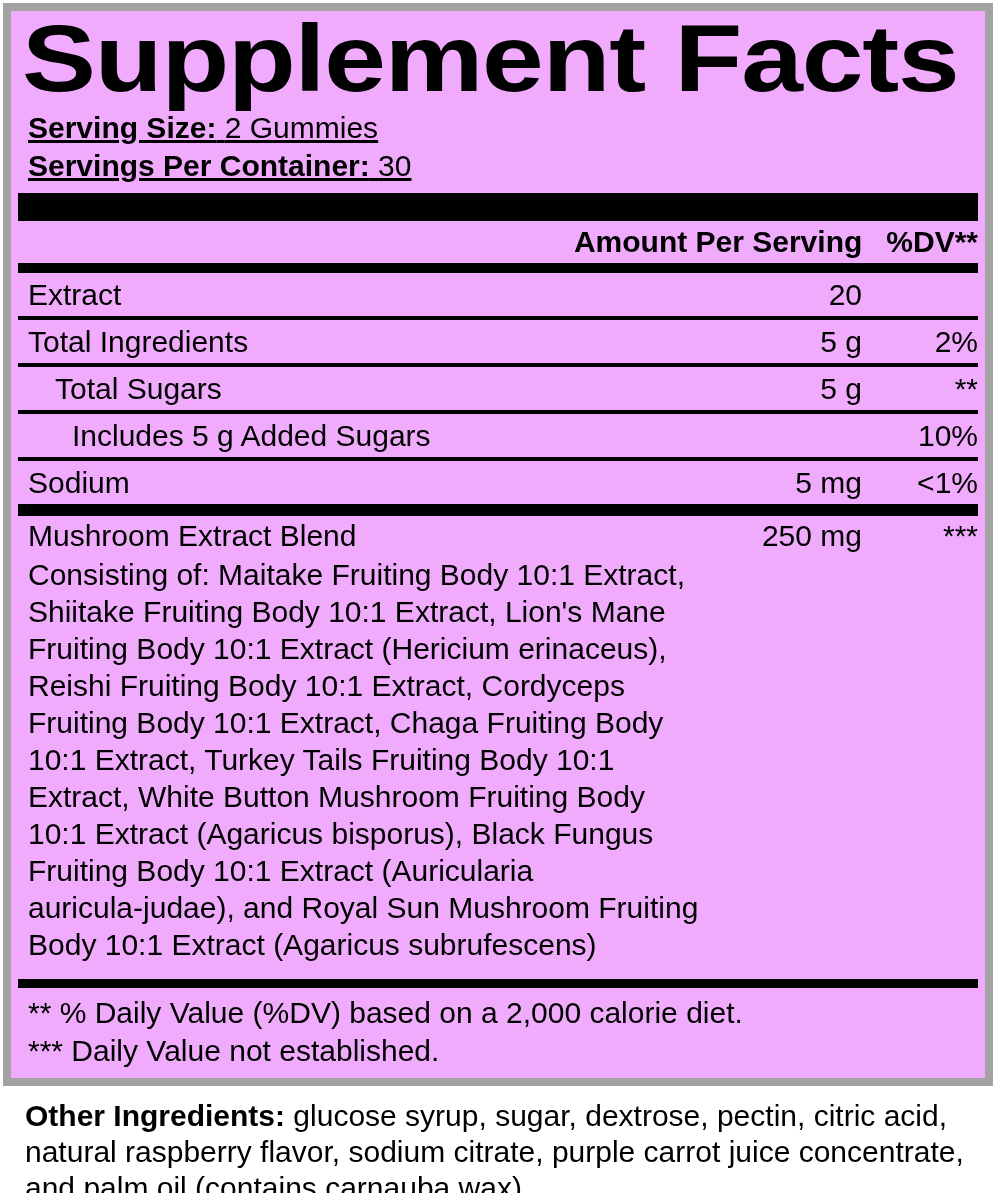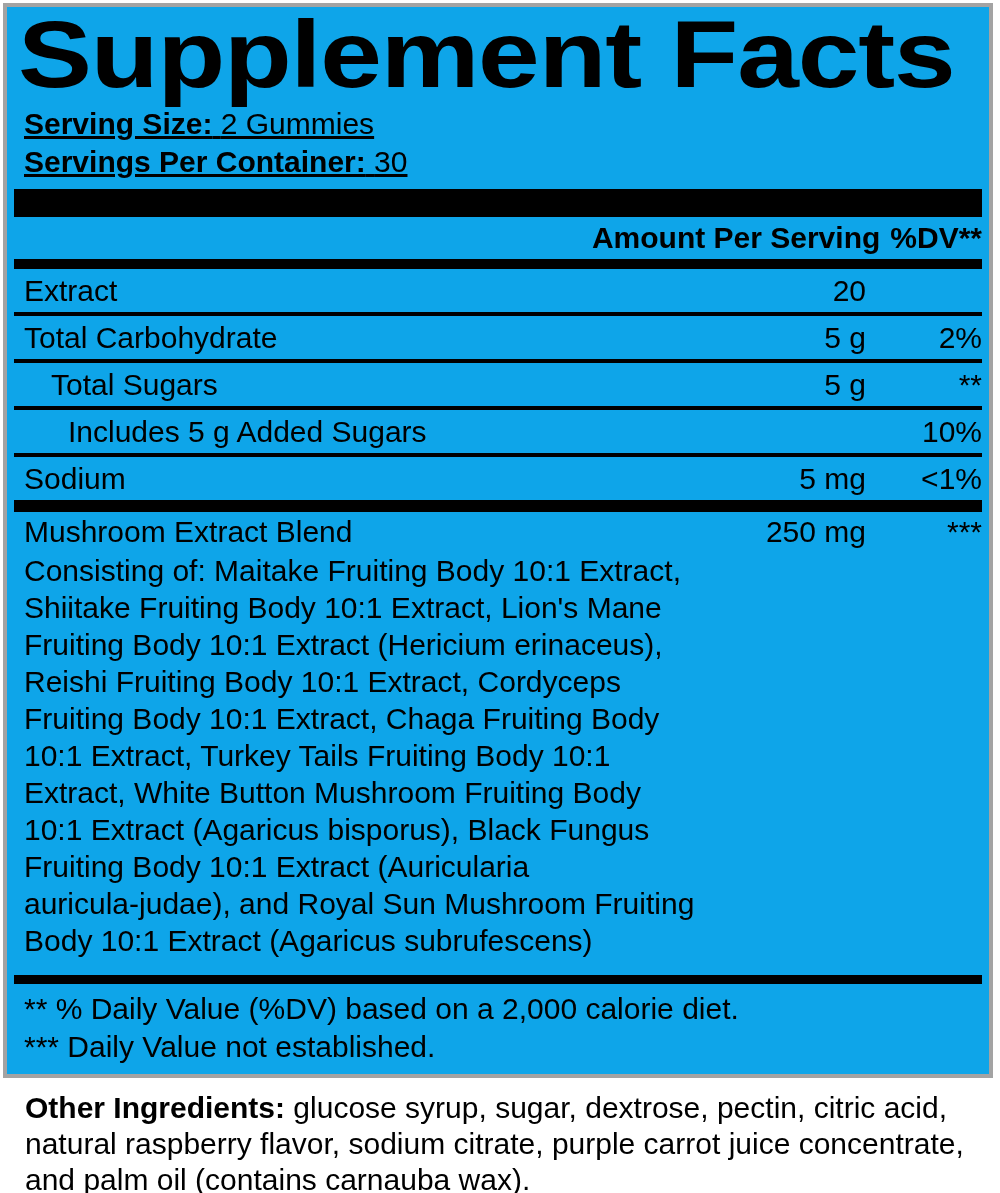--- a/index.html
+++ b/index.html
@@ -5,39 +5,39 @@
   html,body{margin:0;padding:0;}
   body{
     width:1000px;height:1193px;background:#ffffff;color:#000000;
     font-family:"Liberation Sans",sans-serif;overflow:hidden;
     -webkit-font-smoothing:antialiased;
   }
   .facts-box{
     box-sizing:border-box;
     margin:3px 0 0 3px;
     width:990px;
-    border:4px solid #a3a3a3;
-    background:#0ea5e9;
+    border:8px solid #a3a3a3;
+    background:#f0abfc;
   }
   .inner{padding:0 7px;}
   .title{
     font-size:94px;font-weight:bold;line-height:88px;
     margin:4px 0 6px 4px;white-space:nowrap;
     transform:scaleX(1.18);transform-origin:left center;
     letter-spacing:-1px;
   }
   .serving-line{font-size:30px;line-height:38px;padding-left:10px;text-decoration:underline;}
   .serving-line b{font-weight:bold;}
   .bar{background:#000;}
   .bar-thick{height:28px;margin-top:8px;}
   .bar-10{height:10px;}
   .bar-12{height:12px;}
   .bar-9{height:9px;}
   .header-row{
-    display:flex;justify-content:flex-end;align-items:center;gap:10px;
+    display:flex;justify-content:flex-end;align-items:center;gap:24px;
     height:42px;font-size:30px;font-weight:bold;
   }
   #rows-container .row{
     position:relative;display:flex;align-items:center;
     height:43px;font-size:30px;border-bottom:4px solid #000;
   }
   #rows-container .row:last-child{border-bottom:none;}
   .row .name{padding-left:10px;}
   .row .name.ind1{padding-left:37px;text-align:right;}
   .row .name.ind2{padding-left:54px;}
@@ -85,21 +85,21 @@
 
     <div class="bar bar-10"></div>
 
     <div id="rows-container">
         <div class="row">
           <span class="name">Extract</span>
           <span class="amt">20</span>
           <span class="dv"></span>
         </div>
         <div class="row">
-          <span class="name">Total Carbohydrate</span>
+          <span class="name">Total Ingredients</span>
           <span class="amt">5 g</span>
           <span class="dv">2%</span>
         </div>
         <div class="row">
           <span class="name ind1">Total Sugars</span>
           <span class="amt">5 g</span>
           <span class="dv">**</span>
         </div>
         <div class="row">
           <span class="name ind2">Includes 5 g Added Sugars</span>

